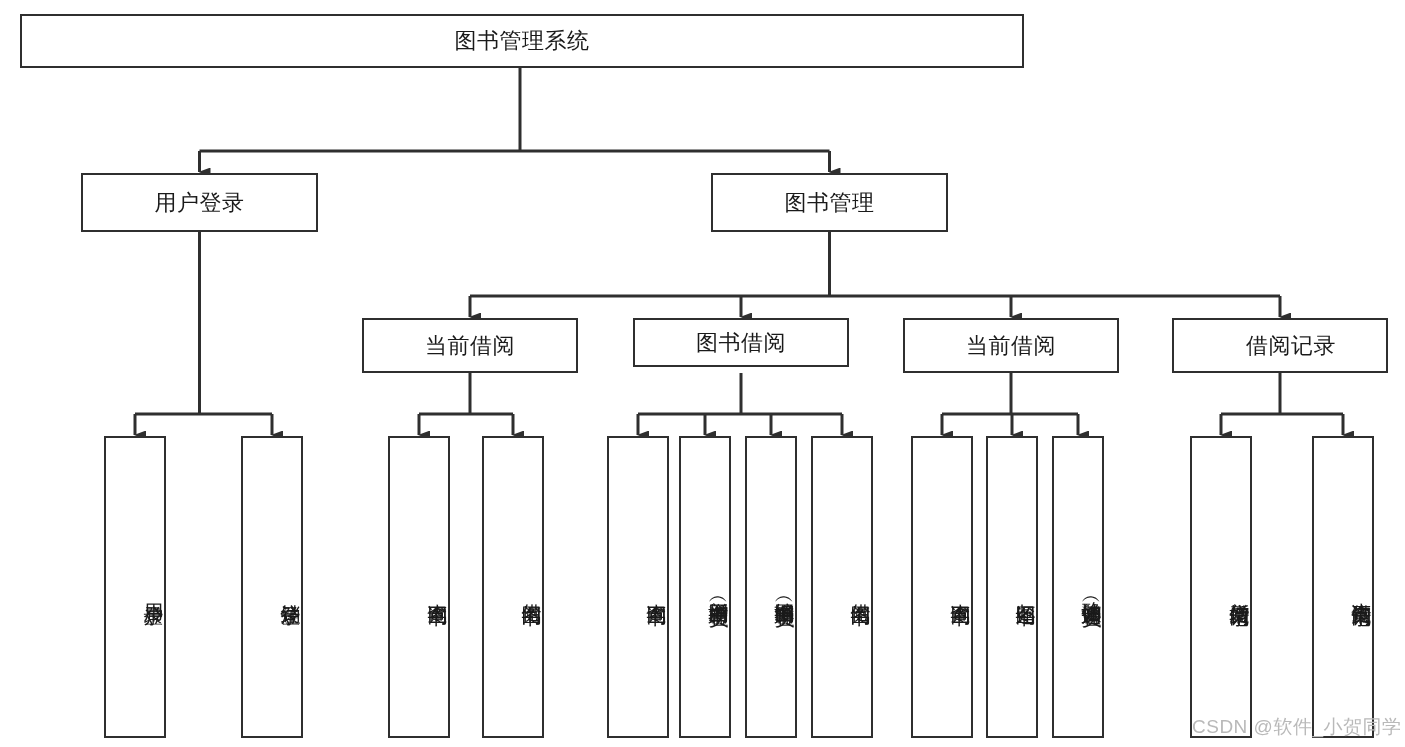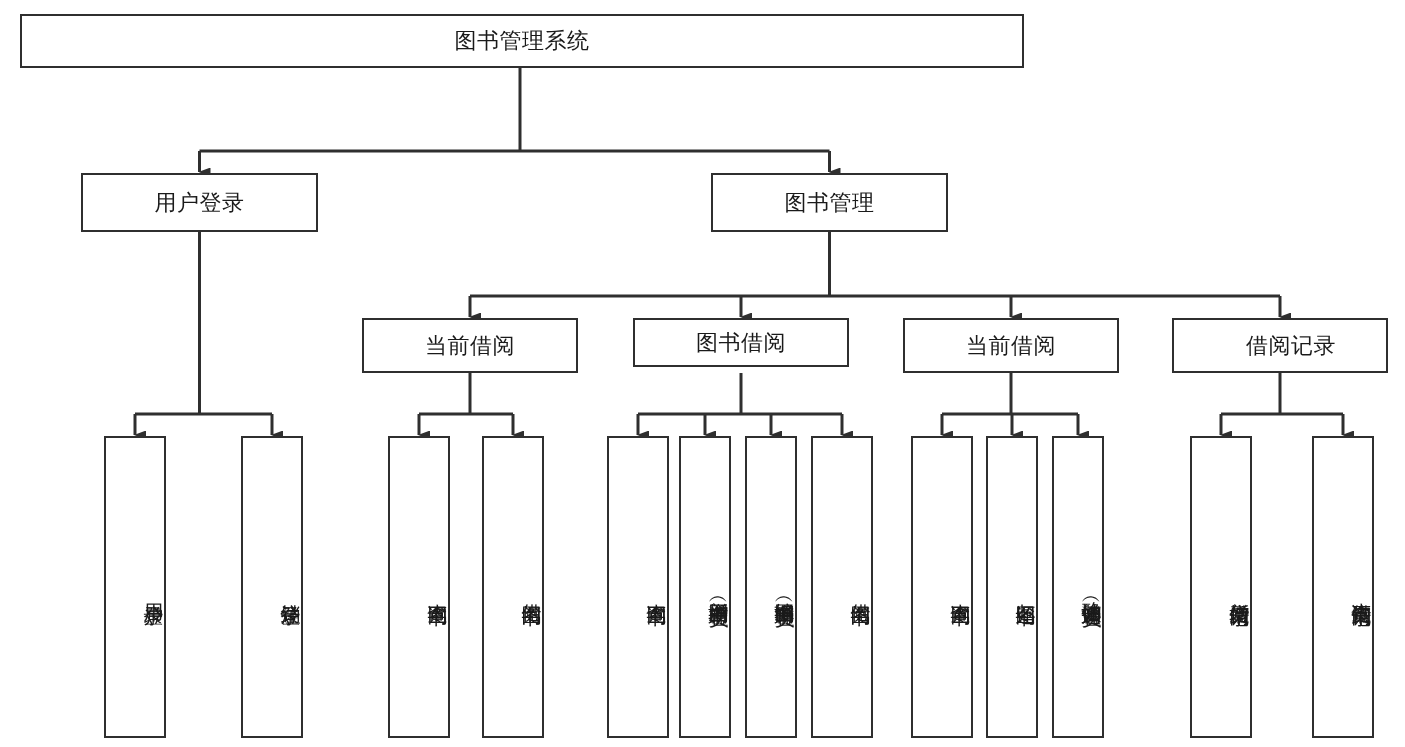--- a/index.html
+++ b/index.html
@@ -167,13 +167,14 @@
         <span class="vlabel">确认归还（管理员）</span>
       </div>
       <div class="node vert" style="left: 1190px; top: 436px; width: 62px; height: 302px;">
         <span class="vlabel">新增借阅记录</span>
       </div>
       <div class="node vert" style="left: 1312px; top: 436px; width: 62px; height: 302px;">
         <span class="vlabel">查询借阅记录</span>
       </div>
     </div>
 
+  <div id="watermark" style="left: 1192px; top: 714px; color: rgb(185, 185, 185);">CSDN @软件_小贺同学</div>
 </div>
 
 </body></html>

